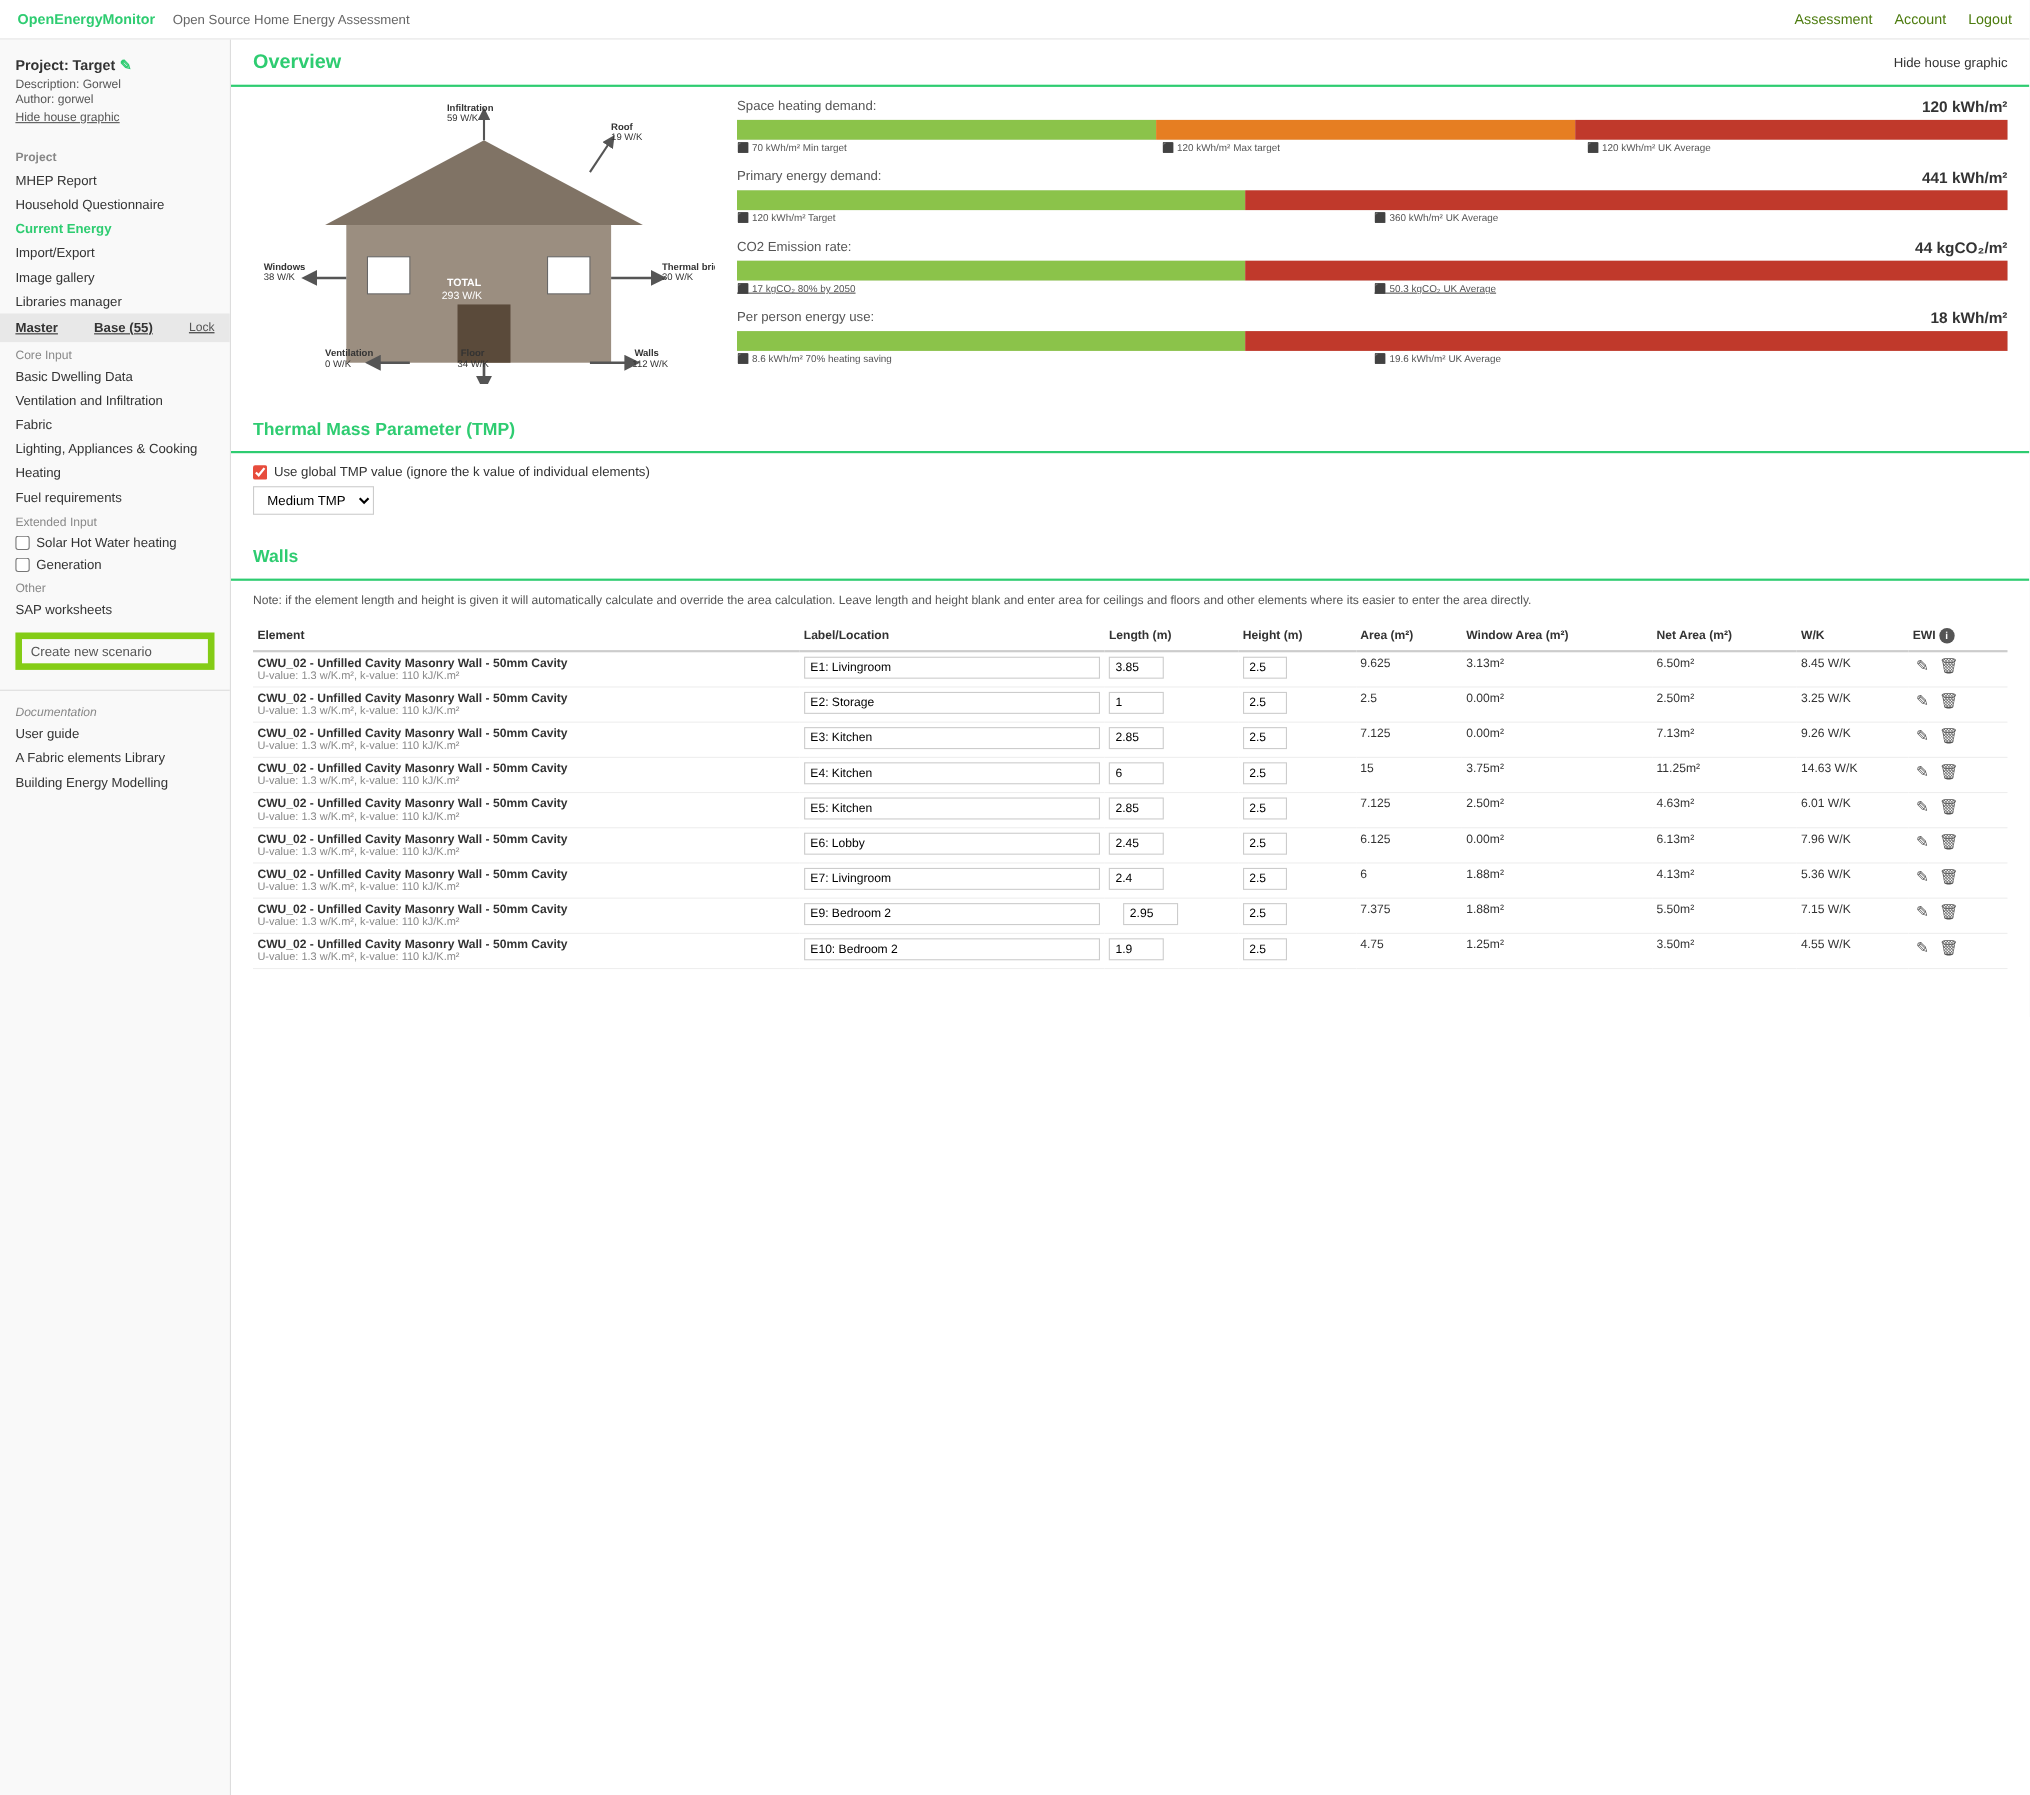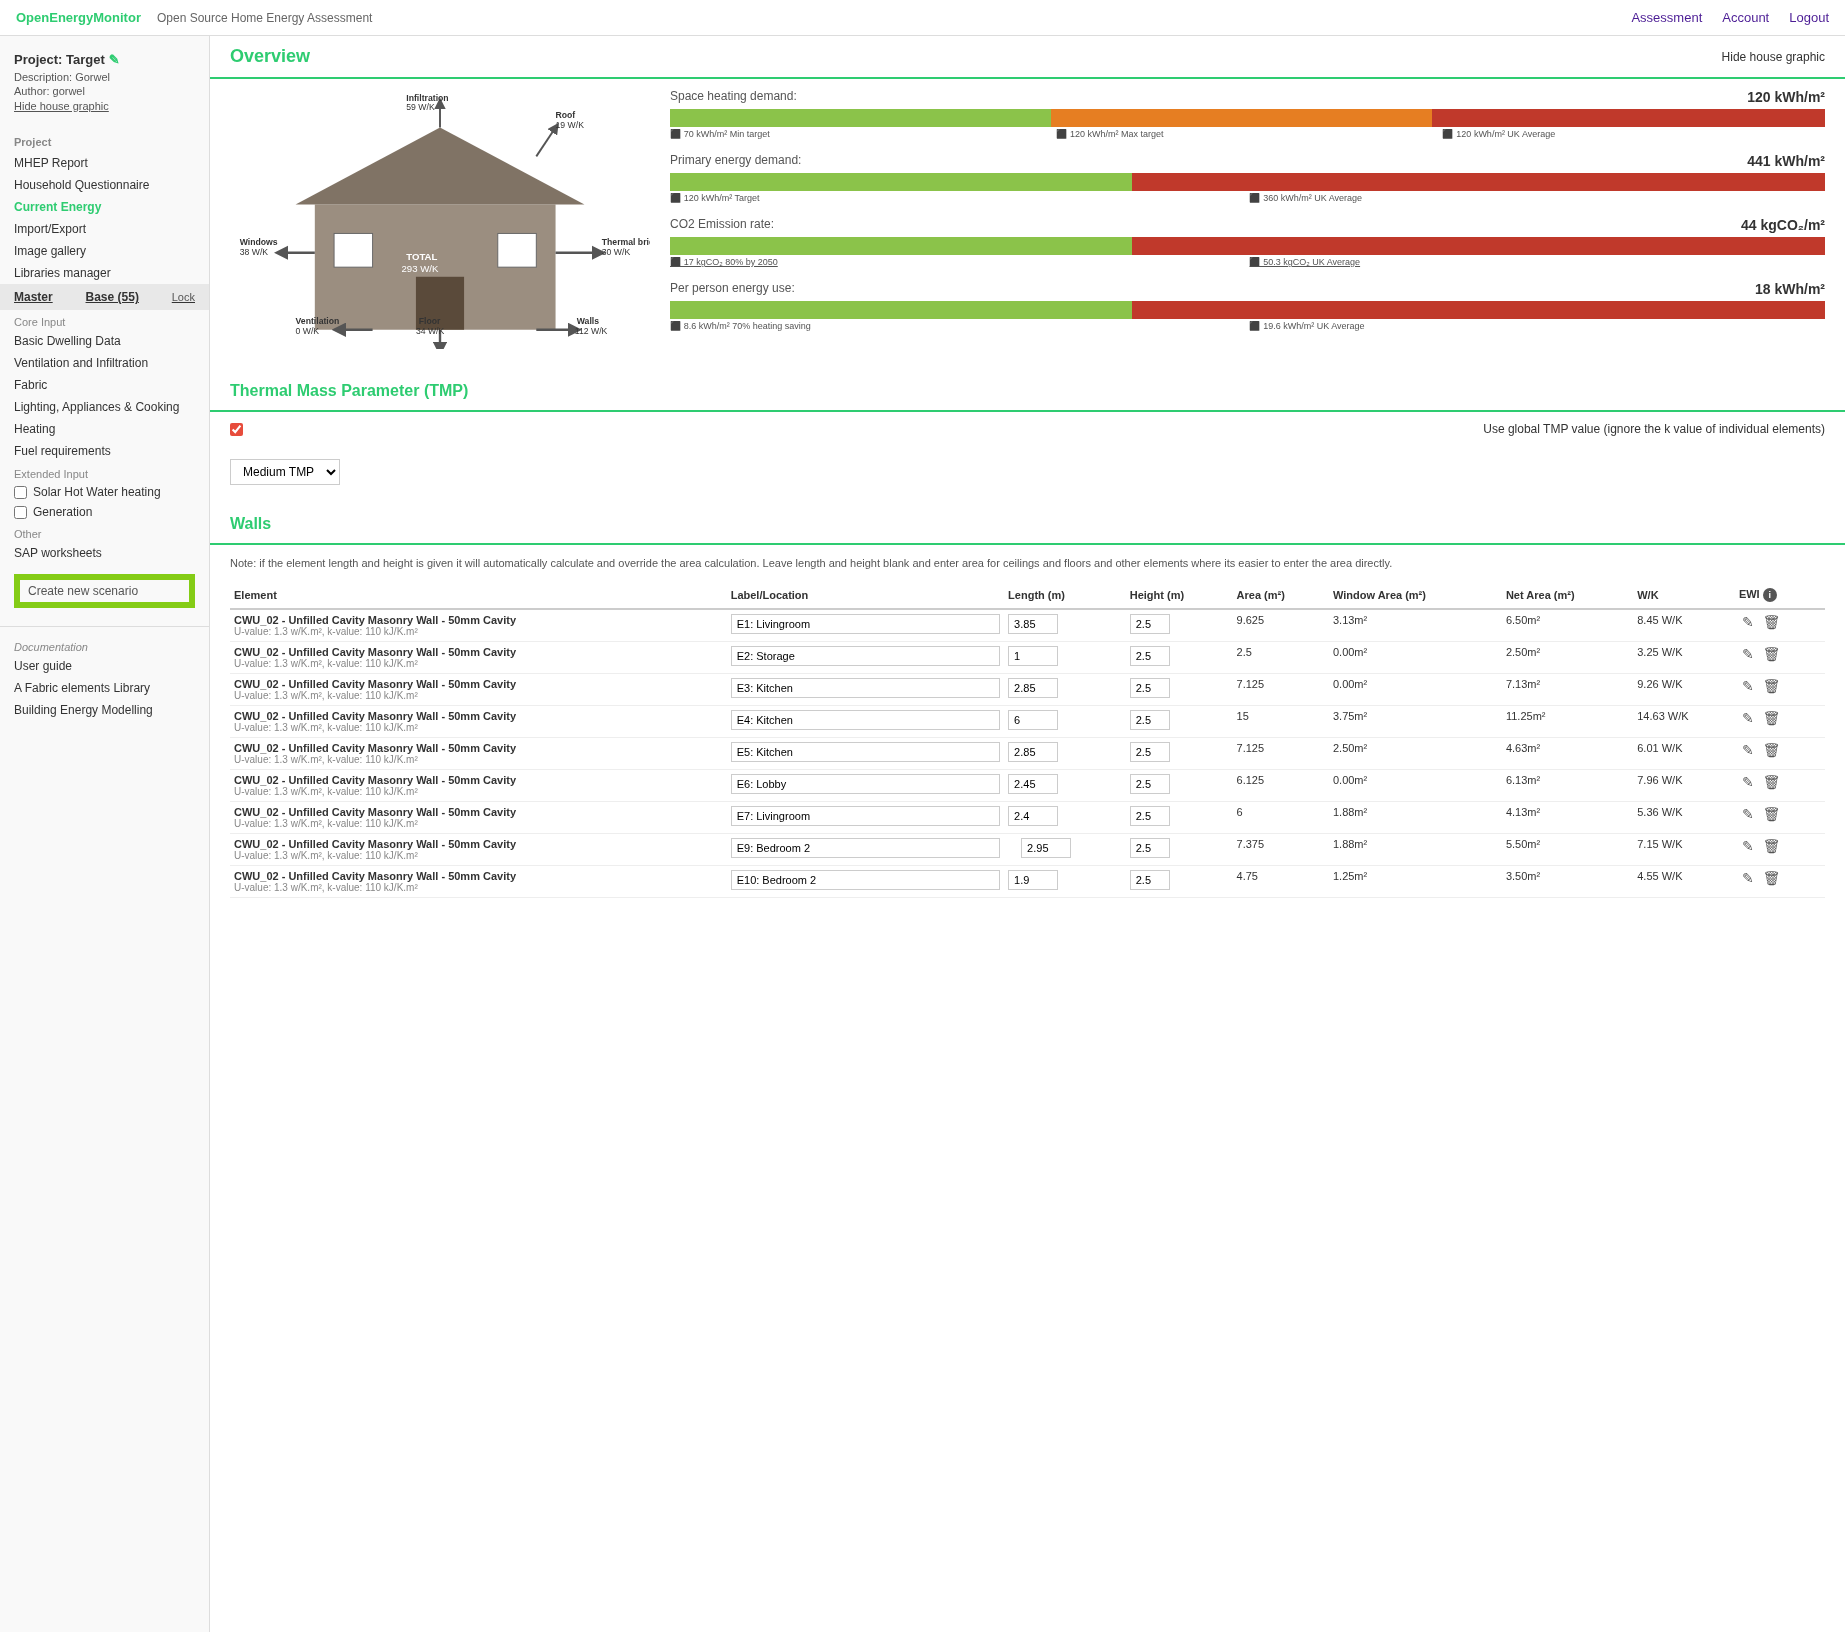--- a/index.html
+++ b/index.html
@@ -10,21 +10,21 @@
       background: #fff;
       border-bottom: 1px solid #ddd;
       display: flex;
       align-items: center;
       padding: 0 16px;
       height: 36px;
     }
     .top-nav .brand { color: #2ecc71; font-weight: bold; font-size: 13px; margin-right: 16px; }
     .top-nav .subtitle { color: #666; font-size: 12px; flex: 1; }
     .top-nav .nav-links { display: flex; gap: 20px; }
-    .top-nav .nav-links a { color: #4c1d95; text-decoration: none; font-size: 13px; cursor: pointer; }
+    .top-nav .nav-links a { color: #4d7c0f; text-decoration: none; font-size: 13px; cursor: pointer; }
 
     
     .layout { display: flex; height: calc(100vh - 36px); }
 
     
     .sidebar {
       width: 210px;
       min-width: 210px;
       background: #f9f9f9;
       border-right: 1px solid #ddd;
@@ -117,21 +117,21 @@
     .section-header {
       display: flex;
       align-items: center;
       justify-content: space-between;
       padding: 10px 20px;
       border-bottom: 2px solid #2ecc71;
       margin-top: 10px;
     }
     .section-title { color: #2ecc71; font-size: 16px; font-weight: bold; }
     .section-body { padding: 10px 20px; }
-    .tmp-checkbox-row { display: flex; align-items: center; gap: 6px; margin-bottom: 23px; font-size: 12px; justify-content: space-between; }
+    .tmp-checkbox-row { display: flex; align-items: center; gap: 6px; margin-bottom: 6px; font-size: 12px; }
     .tmp-checkbox-row input[type=checkbox] { accent-color: #e74c3c; }
     .tmp-select { padding: 4px 8px; font-size: 12px; border: 1px solid #ccc; background: #fff; cursor: pointer; }
 
     
     .walls-note { font-size: 11px; color: #555; margin-bottom: 10px; line-height: 1.5; }
     .walls-table { width: 100%; border-collapse: collapse; font-size: 11px; }
     .walls-table th {
       text-align: left;
       border-bottom: 2px solid #ccc;
       padding: 6px 4px;

